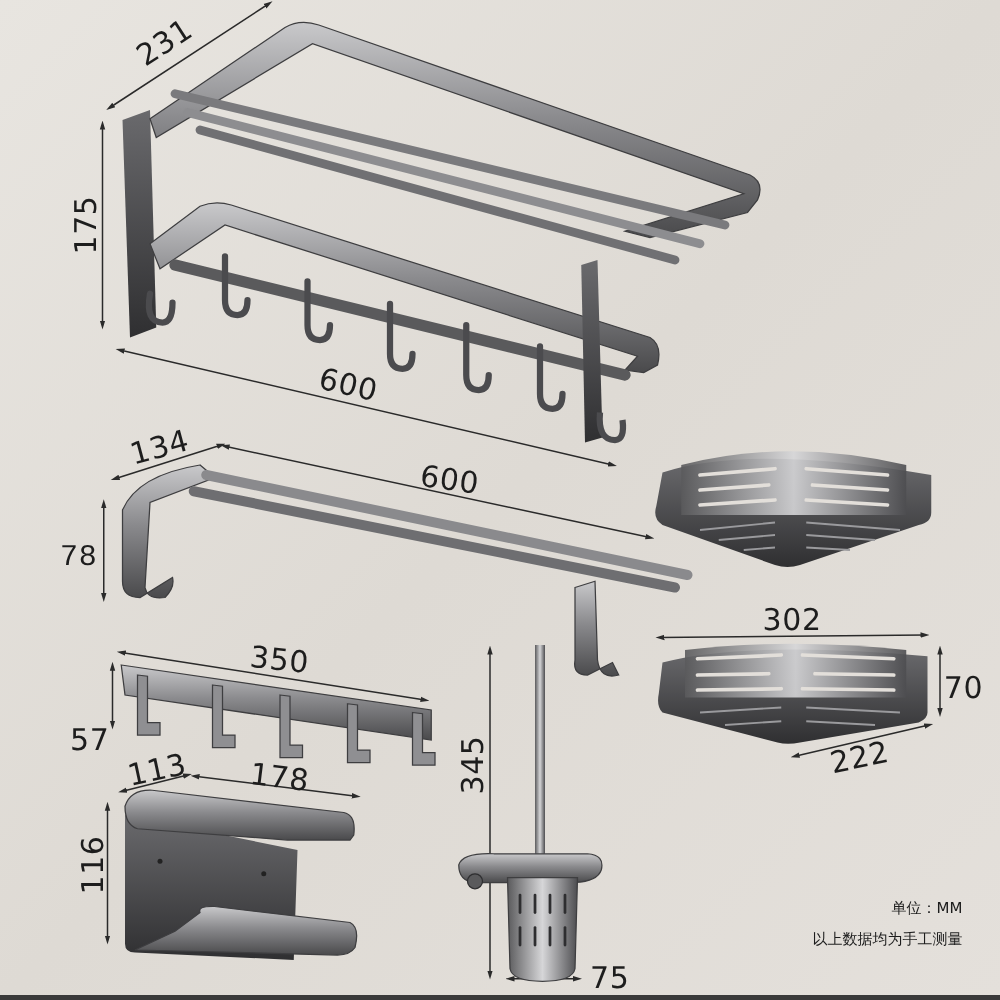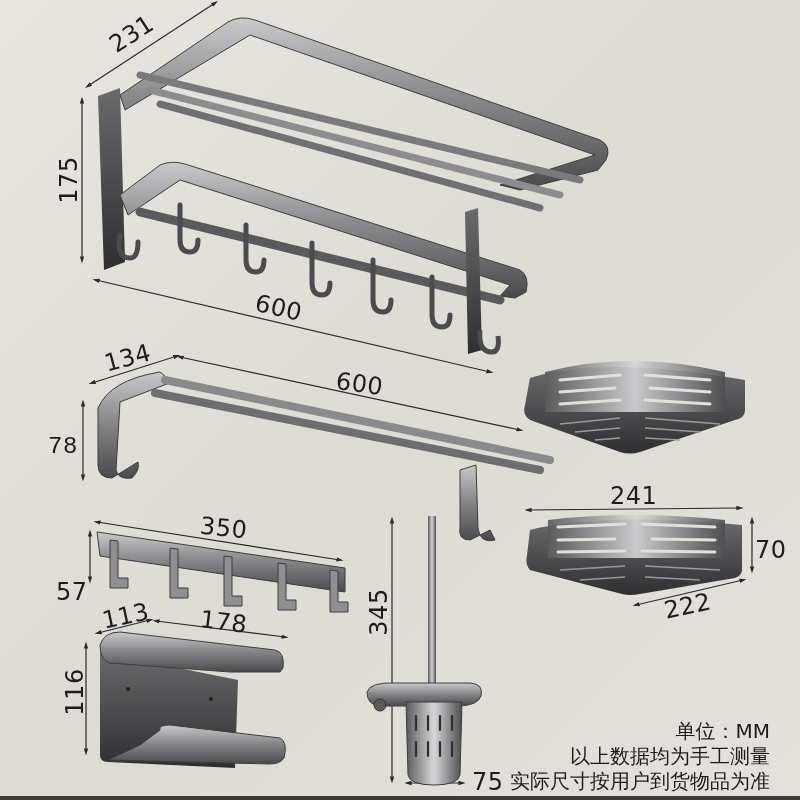--- a/index.html
+++ b/index.html
@@ -1,20 +1,20 @@
 <!DOCTYPE html>
 <html><head>
 <meta charset="utf-8">
 <style>
   html,body{margin:0;padding:0;}
   body{width:800px;height:800px;overflow:hidden;background:#e3dfda;font-family:"DejaVu Sans","Liberation Sans",sans-serif;}
   #stage{position:relative;width:800px;height:800px;background:linear-gradient(135deg,#e8e5e0 0%,#dedad4 50%,#e4e0db 100%);}
   svg.art{position:absolute;left:0;top:0;}
   .dim{position:absolute;font-size:24px;color:#1d1d1d;white-space:nowrap;line-height:1;letter-spacing:0.5px;}
-  .note{position:absolute;right:30px;font-size:20px;color:#1d1d1d;text-align:right;white-space:nowrap;}
+  .note{position:absolute;right:30px;font-size:12px;color:#1d1d1d;text-align:right;white-space:nowrap;}
   .bottom-bar{position:absolute;left:0;bottom:0;width:800px;height:4px;background:#3a3a3a;}
 </style>
 </head>
 <body>
 
 <div id="stage">
 
   <svg class="art" width="800" height="800" viewBox="0 0 800 800">
     <defs>
       <linearGradient id="metal" x1="0" y1="0" x2="0" y2="1">
@@ -168,29 +168,28 @@
   <div class="dim" style="left:45px;top:168px;transform:rotate(-90deg);">175</div>
   <div class="dim" style="left:255px;top:296px;transform:rotate(13deg);">600</div>
 
   <div class="dim" style="left:104px;top:346px;transform:rotate(-15deg);">134</div>
   <div class="dim" style="left:336px;top:372px;transform:rotate(8deg);">600</div>
   <div class="dim" style="left:48px;top:435px;font-family:Liberation Mono, monospace;">78</div>
 
   <div class="dim" style="left:200px;top:516px;transform:rotate(6deg);">350</div>
   <div class="dim" style="left:56px;top:580px;">57</div>
 
-  <div class="dim" style="left:610px;top:484px;">241</div>
+  <div class="dim" style="left:610px;top:484px;">302</div>
   <div class="dim" style="left:755px;top:538px;">70</div>
   <div class="dim" style="left:664px;top:594px;transform:rotate(-12deg);">222</div>
 
   <div class="dim" style="left:102px;top:604px;transform:rotate(-12deg);">113</div>
   <div class="dim" style="left:200px;top:610px;transform:rotate(7deg);">178</div>
   <div class="dim" style="left:51px;top:680px;transform:rotate(-90deg);">116</div>
 
   <div class="dim" style="left:355px;top:600px;transform:rotate(-90deg);">345</div>
   <div class="dim" style="left:472px;top:770px;">75</div>
 
   <div class="note" style="top:718px;">单位：MM</div>
   <div class="note" style="top:743px;margin-left:48px;">以上数据均为手工测量</div>
-  <div class="note" style="top:768px;">实际尺寸按用户到货物品为准</div>
 
   <div class="bottom-bar"></div>
 </div>
 
 </body></html>

